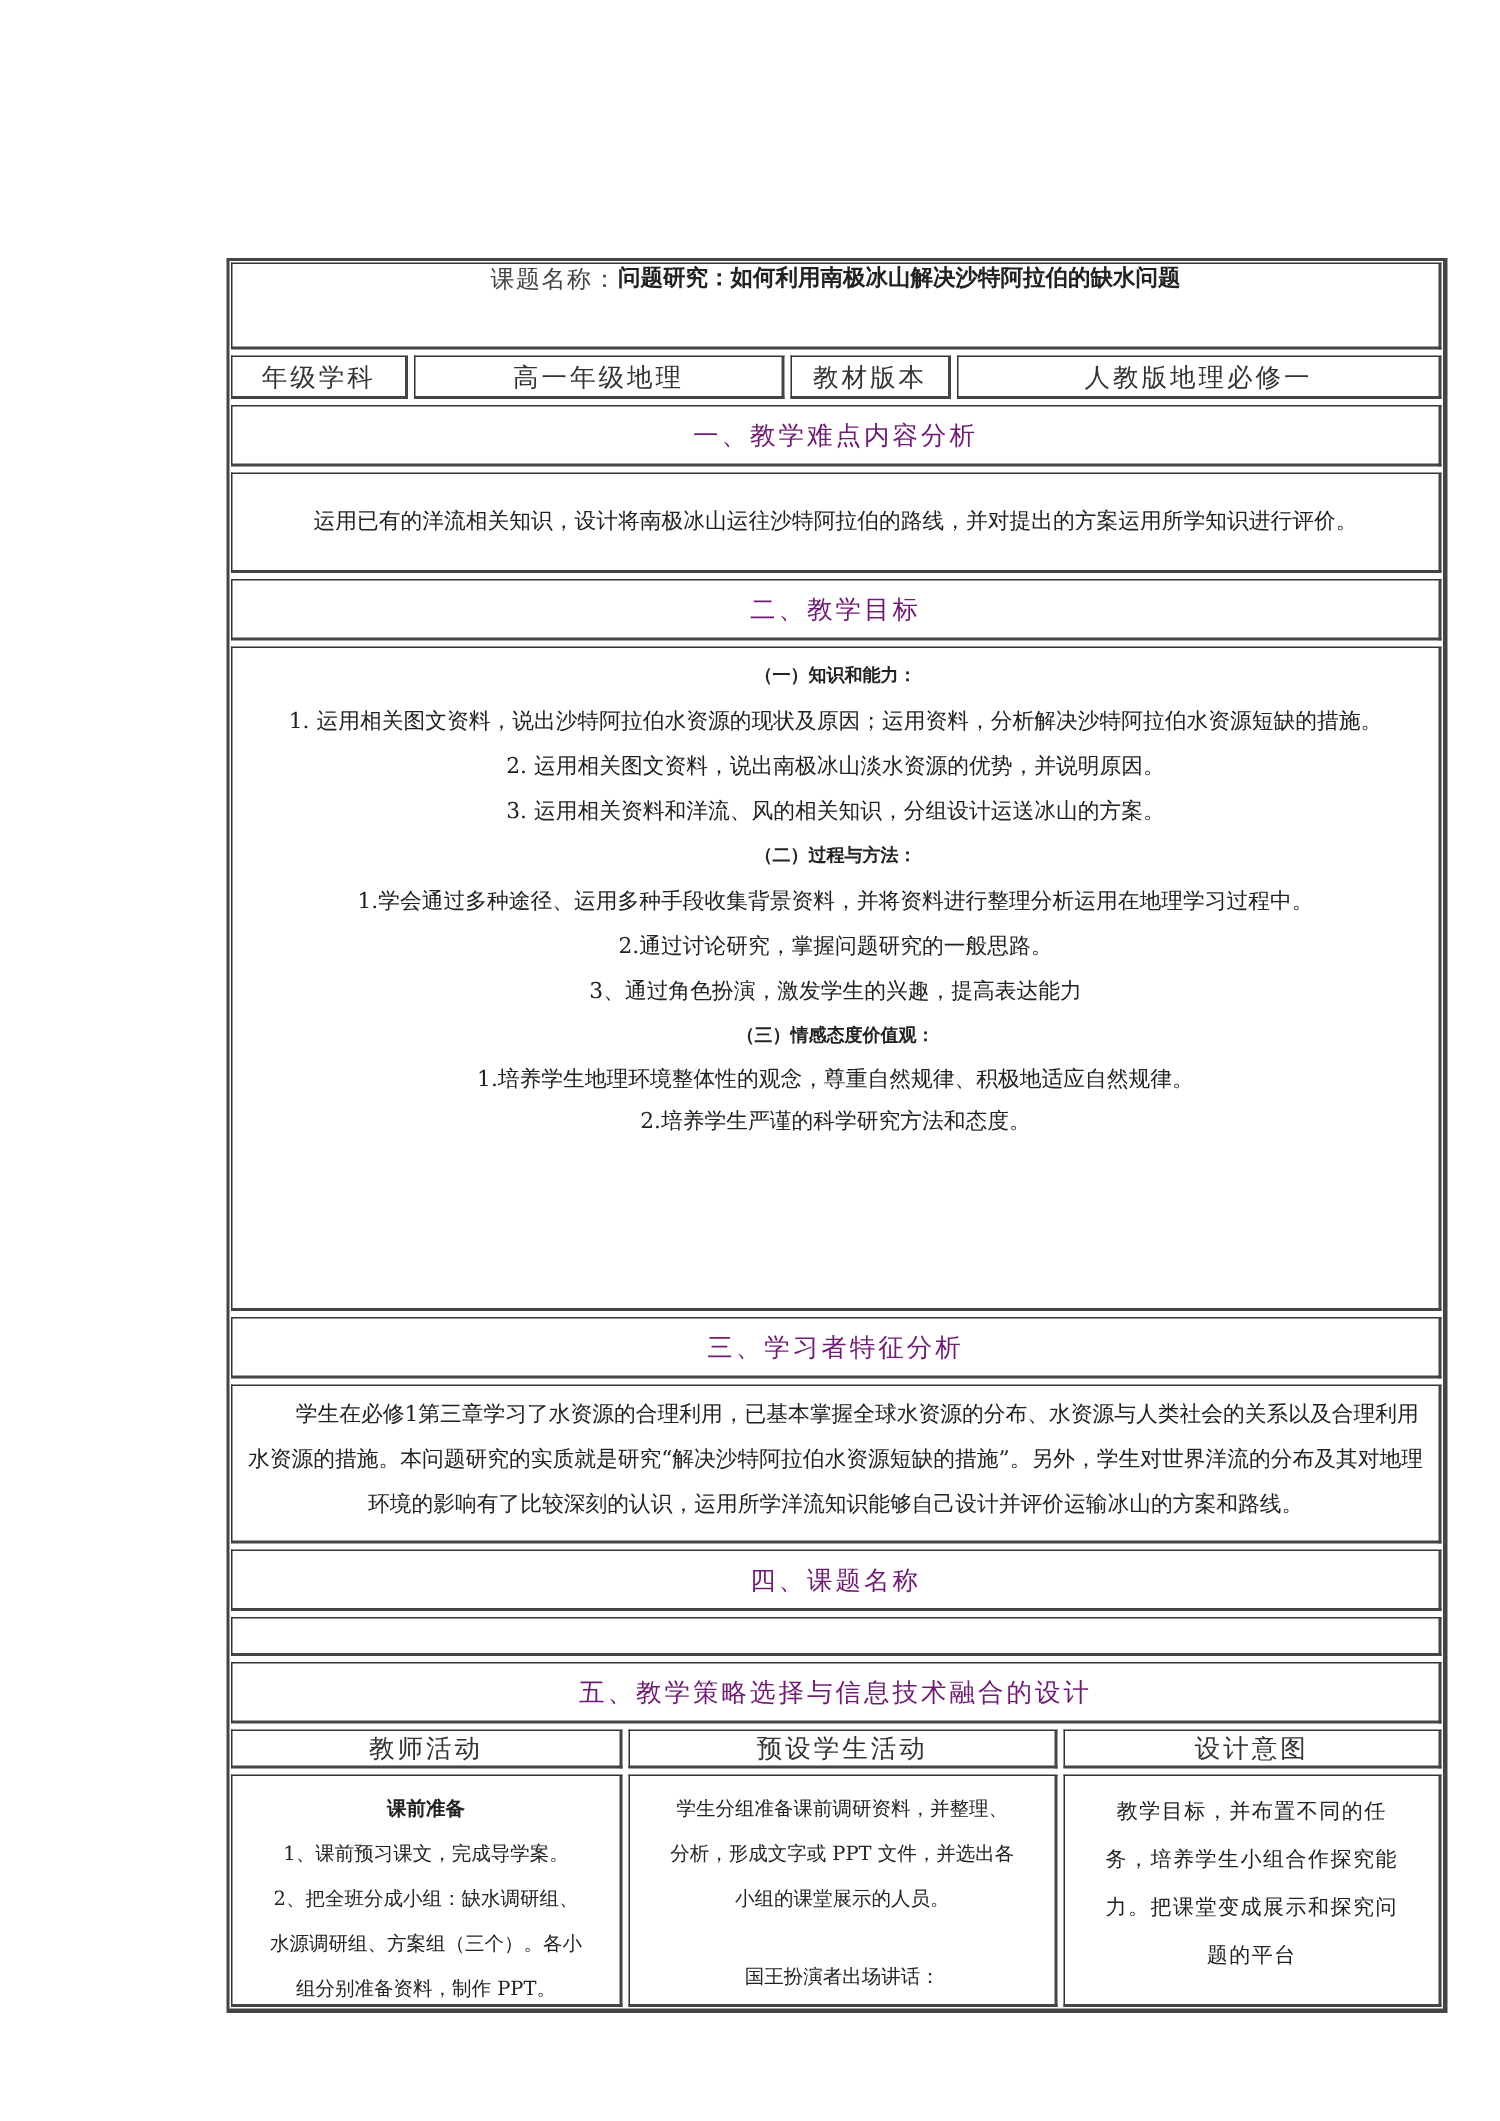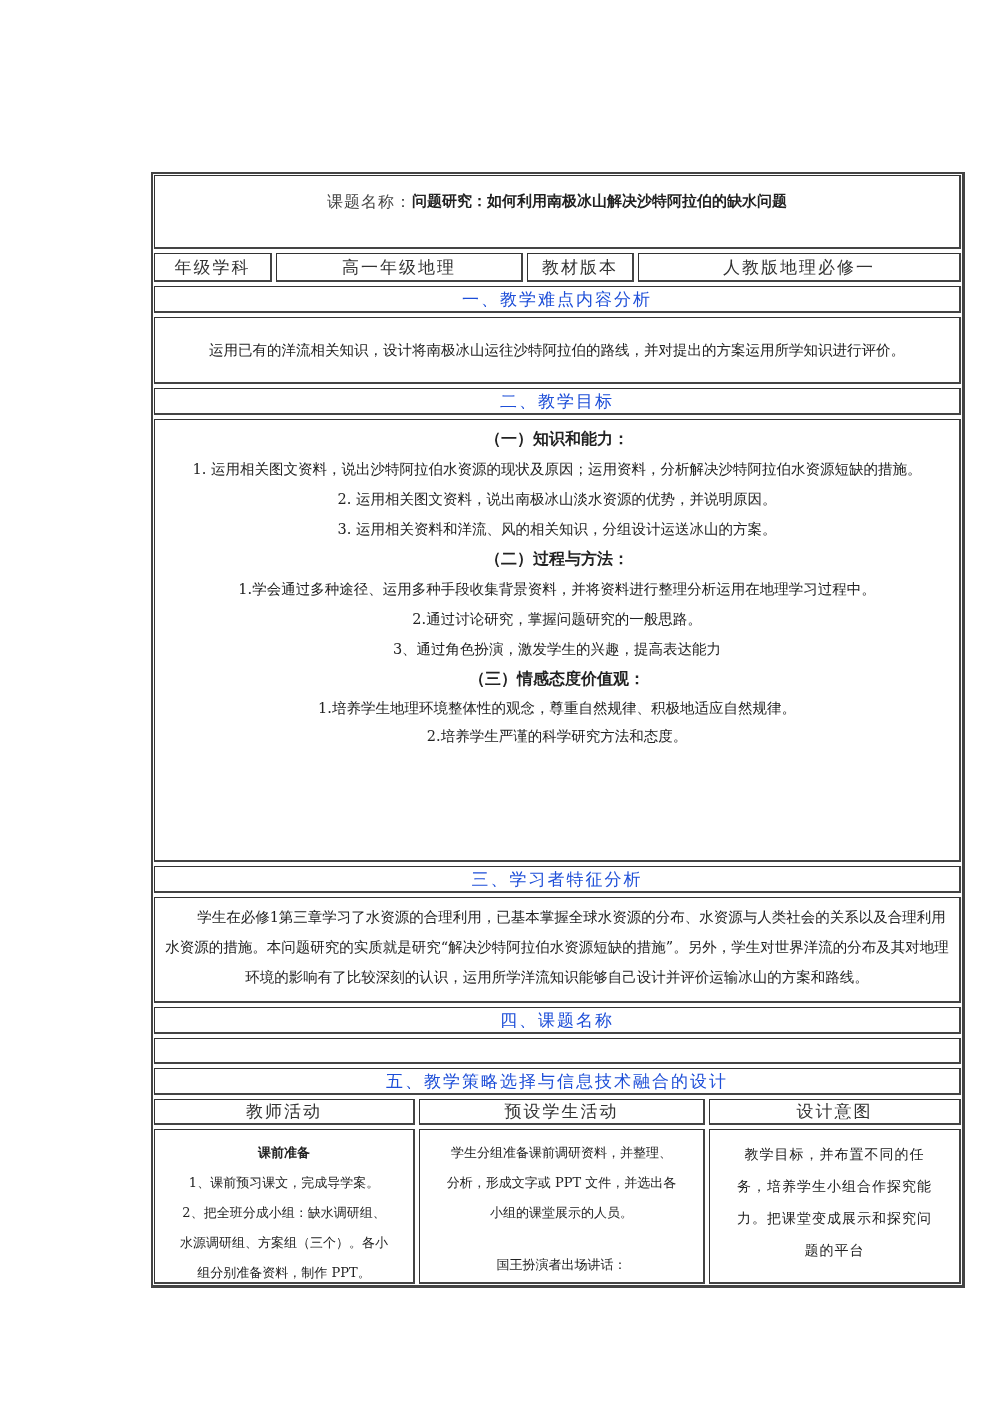--- a/index.html
+++ b/index.html
@@ -10,29 +10,29 @@
     padding: 1px;
   }
   .row { display: flex; gap: 4px; margin-bottom: 4px; }
   .row:last-child { margin-bottom: 0; }
   .cell {
     border: 1px solid #333; border-right: 2px solid #444; border-bottom: 2px solid #444;
     box-sizing: border-box; display: flex; align-items: center; justify-content: center;
     text-align: center; overflow: hidden;
   }
   .full { flex: 1 1 auto; }
-  .sec-head { height: 27px; font-size: 17px; letter-spacing: 2px; color: #1d4ed8; font-family: Liberation Serif, serif; font-weight: 300; }
-  .title-cell { height: 74px; align-items: flex-start; padding-top: 16px; font-size: 15px; }
+  .sec-head { height: 41px; font-size: 17px; letter-spacing: 2px; color: #701a75; font-family: Liberation Serif, serif; font-weight: 300; }
+  .title-cell { height: 58px; align-items: flex-start; padding-top: 0; font-size: 15px; }
   .title-label { color: #444; letter-spacing: 1px; font-family: "DejaVu Sans", "Liberation Sans", sans-serif; font-size: 16px; }
   .title-value { font-weight: bold; font-family: "DejaVu Sans", "Liberation Sans", sans-serif; font-size: 15px; }
   .grade-row .cell { height: 29px; font-size: 17px; letter-spacing: 2px; font-family: "DejaVu Sans", "Liberation Sans", sans-serif; color: #333; }
   .p-text { font-size: 14.5px; line-height: 30px; padding: 0 10px; }
   .sec1-content { height: 67px; }
   .sec2-content { height: 443px; flex-direction: column; justify-content: flex-start; padding-top: 4px; }
-  .sec2-content .sub { font-weight: bold; font-size: 16px; line-height: 30px; font-family: Liberation Serif, serif; }
+  .sec2-content .sub { font-weight: bold; font-size: 12px; line-height: 30px; font-family: Liberation Mono, monospace; }
   .sec2-content .line { font-size: 14.5px; line-height: 30px; padding: 0 4px; }
   .sec2-content .line.tight { line-height: 28px; }
   .sec3-content { height: 106px; text-align: justify; align-items: flex-start; padding-top: 4px; }
   .sec3-content .p-text { text-indent: 2em; text-align: center; line-height: 30px; font-size: 14.5px; }
   .sec4-empty { height: 26px; }
   .col-head { height: 26px; font-size: 17px; letter-spacing: 2px; color: #333; font-family: "DejaVu Sans", "Liberation Sans", sans-serif; }
   .content-cell { height: 155px; flex-direction: column; justify-content: flex-start; padding-top: 8px; font-size: 13px; line-height: 30px; }
   .content-cell .bold { font-weight: bold; }
   .c1 { width: 261px; flex: 0 0 261px; }
   .c2 { width: 286px; flex: 0 0 286px; }

